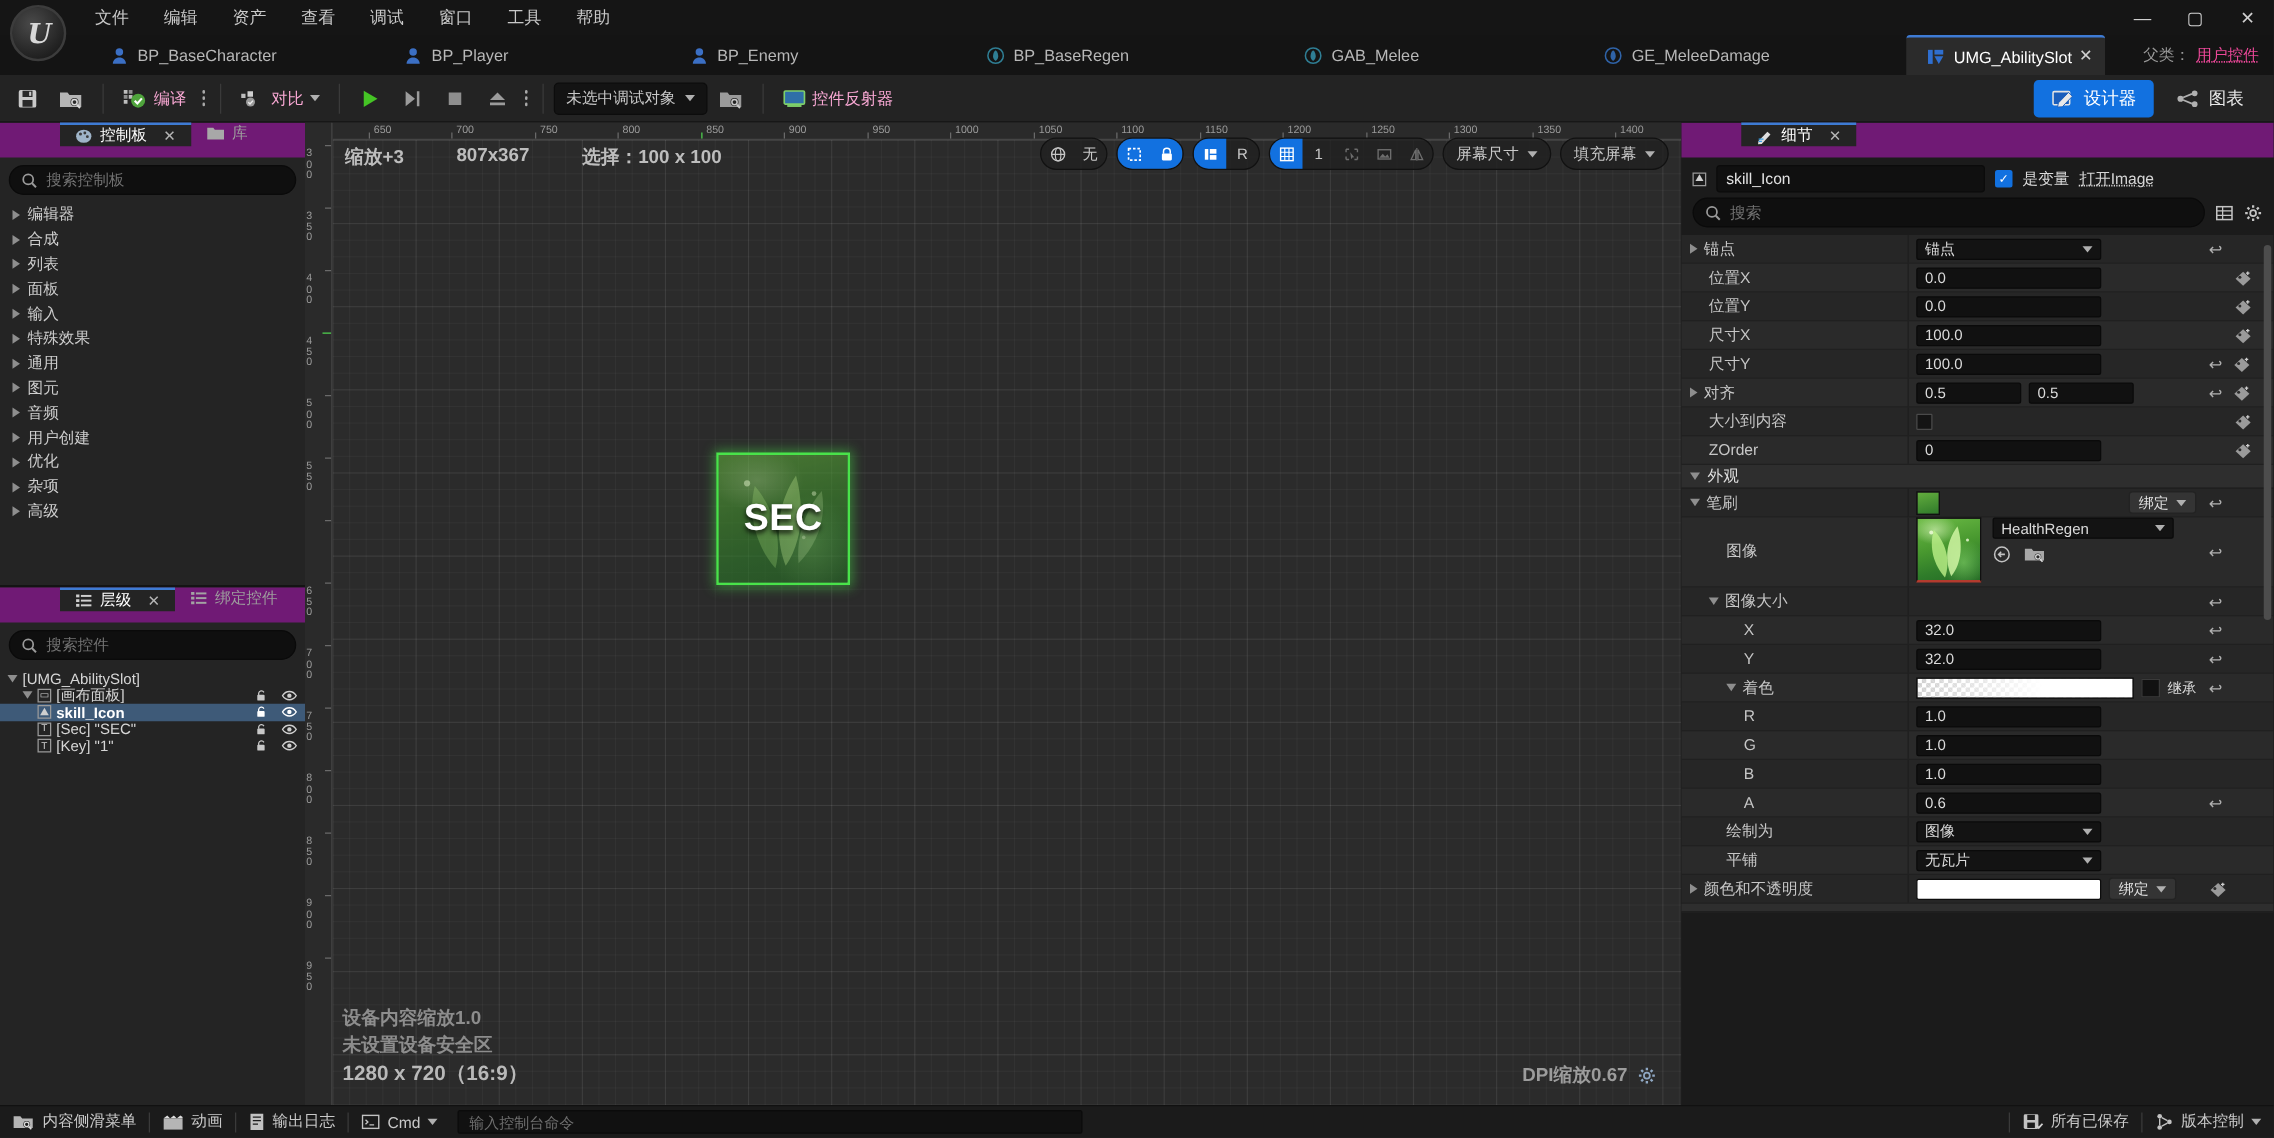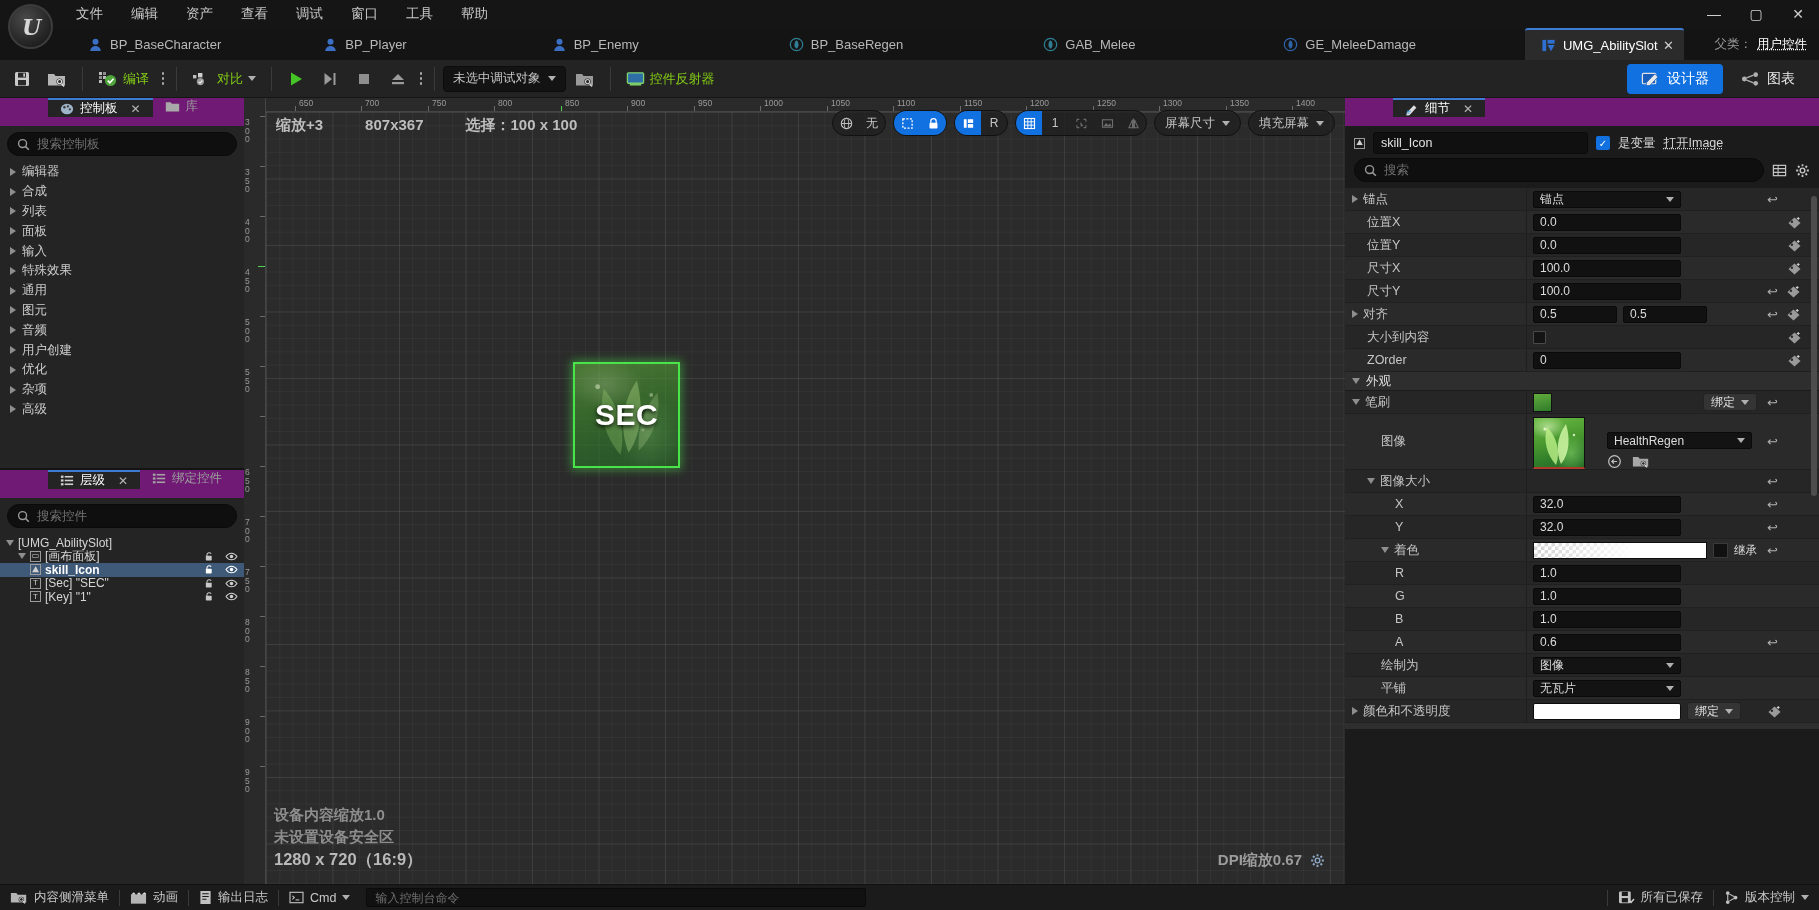--- a/index.html
+++ b/index.html
@@ -54,31 +54,31 @@
   }
   .atab .tclose {
     position: absolute; right: 8px; top: 50%; transform: translateY(-50%);
     font-size: 13px; color: #cfcfcf; width: 14px; text-align: center;
   }
   .ticon { width: 15px; height: 15px; flex: 0 0 15px; display:block; }
   .parentcls {
     position: absolute; right: 12px; top: 8px; font-size: 12.5px; color: #9a9a9a;
     display: flex; gap: 5px; align-items: baseline;
   }
-  .parentcls .lnk { color: #ffffff; text-decoration: underline; text-decoration-style: dotted; }
+  .parentcls .lnk { color: #ec4899; text-decoration: underline; text-decoration-style: dotted; }
 
   
   .toolbar {
     height: 38px; background: #232323; flex: 0 0 38px; display: flex;
     align-items: center; padding: 0 6px; gap: 2px; border-bottom: 1px solid #151515;
     position: relative;
   }
   .tbtn {
     height: 30px; display: flex; align-items: center; gap: 5px;
-    padding: 0 7px; border-radius: 3px; font-size: 13px; color: #84cc16;
+    padding: 0 7px; border-radius: 3px; font-size: 13px; color: #f9a8d4;
     cursor: default; white-space: nowrap;
   }
   .tsep { width: 1px; height: 24px; background: #3a3a3a; margin: 0 6px; }
   .kebab {
     width: 10px; height: 24px; display: flex; flex-direction: column;
     align-items: center; justify-content: center; gap: 2.5px;
   }
   .kebab i { width: 2.5px; height: 2.5px; background: #a8a8a8; border-radius: 50%; display:block; }
   .pill {
     height: 26px; background: #131313; border: 1px solid #0c0c0c; border-radius: 4px;
@@ -1222,21 +1222,21 @@
           </div>
           <div class="pact">
             <span class="reset">↩</span>
           </div>
         </div>
 
         <div class="prow alt" style="height:56px">
           <div class="plabel indent2">
             <span>图像</span>
           </div>
-          <div class="pval" style="align-items:flex-end;gap:22px">
+          <div class="pval" style="align-items:flex-start;gap:9px">
             <span class="bigthumb">
               <svg viewBox="0 0 52 52" width="52" height="52" style="position:absolute;inset:0;opacity:.8">
                 <path d="M27 46C22 34 22 20 32 6c4 13 4 29-5 40z" fill="#d9fbab"></path>
                 <path d="M22 47C13 37 9 23 13 9c9 9 14 24 9 38z" fill="#bdf189"></path>
                 <circle cx="11" cy="11" r="1.6" fill="#f4ffdd"></circle>
                   <circle cx="40" cy="17" r="1.2" fill="#f4ffdd"></circle>
               </svg>
             </span>
             <div style="display:flex;flex-direction:column;gap:5px">
               <div class="dropbox w140">

